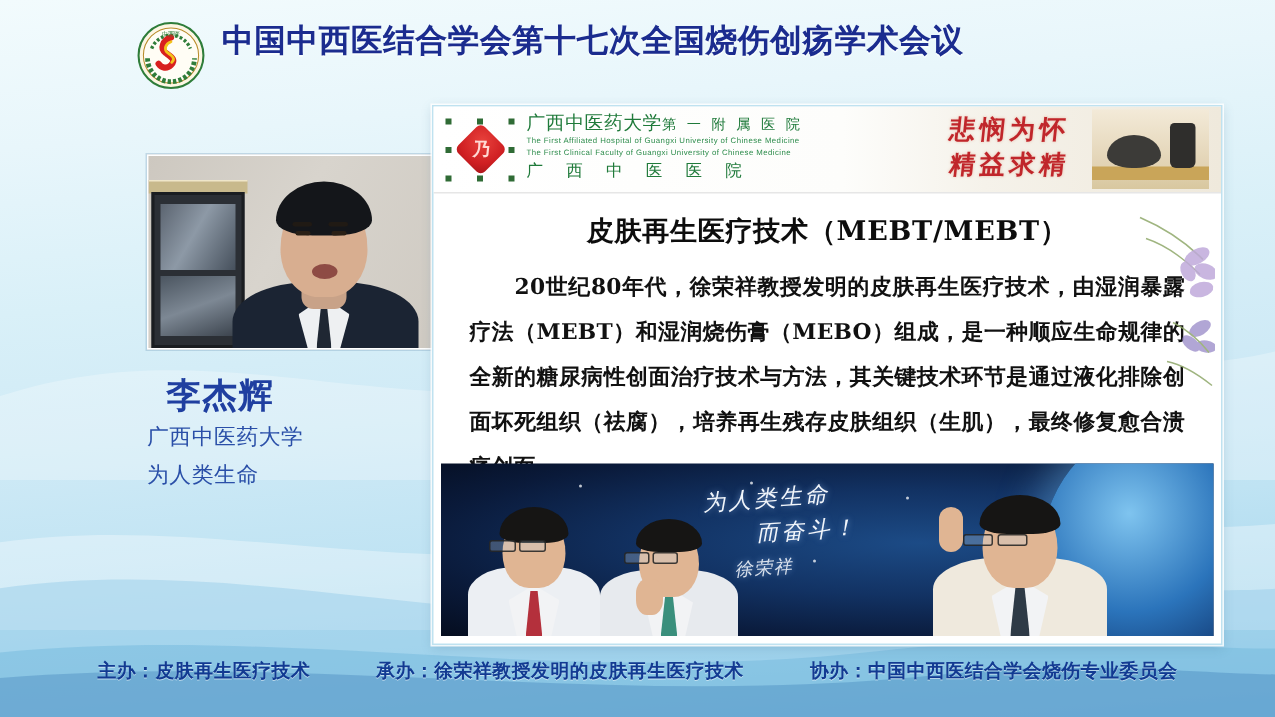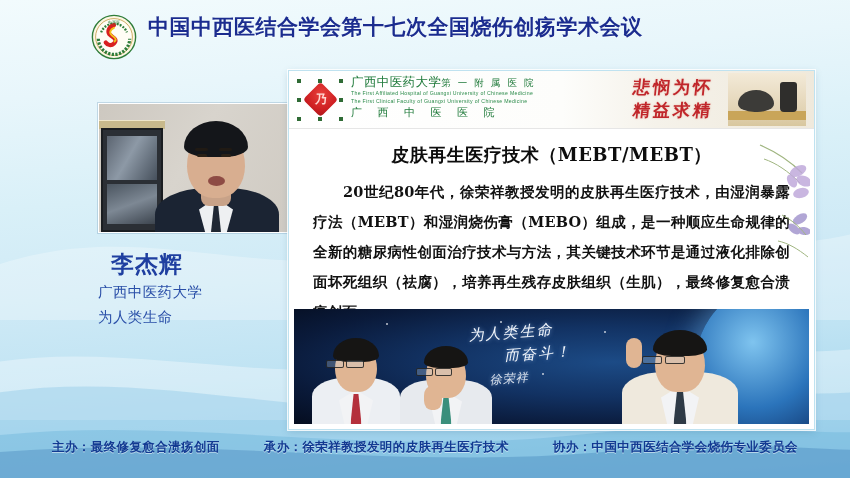--- a/index.html
+++ b/index.html
@@ -613,18 +613,18 @@
 
       <div class="sp-calli">
         <div>为人类生命</div>
         <div class="l2">而奋斗！</div>
         <div class="sig">徐荣祥</div>
       </div>
     </div>
   </div>
 
   <div class="footer">
-    <span>主办：最终修复愈合溃疡创面</span>
+    <span>主办：皮肤再生医疗技术</span>
     <span>承办：徐荣祥教授发明的皮肤再生医疗技术</span>
     <span>协办：中国中西医结合学会烧伤专业委员会</span>
   </div>
 
 </div>
 
 </body></html>

